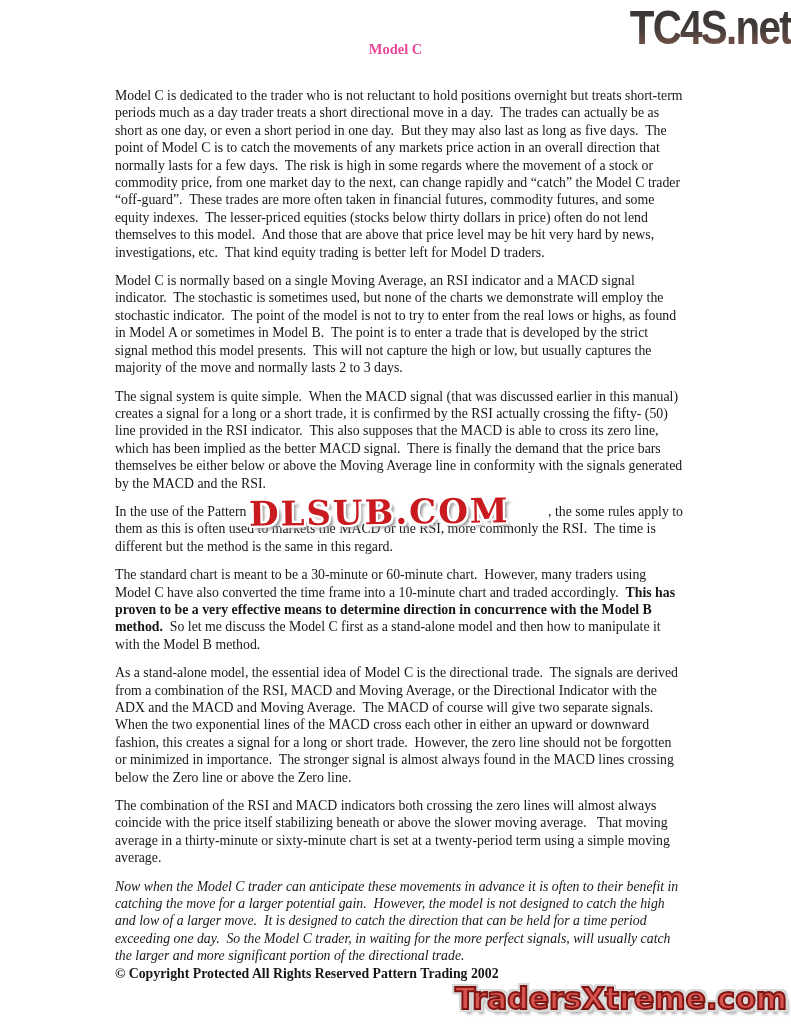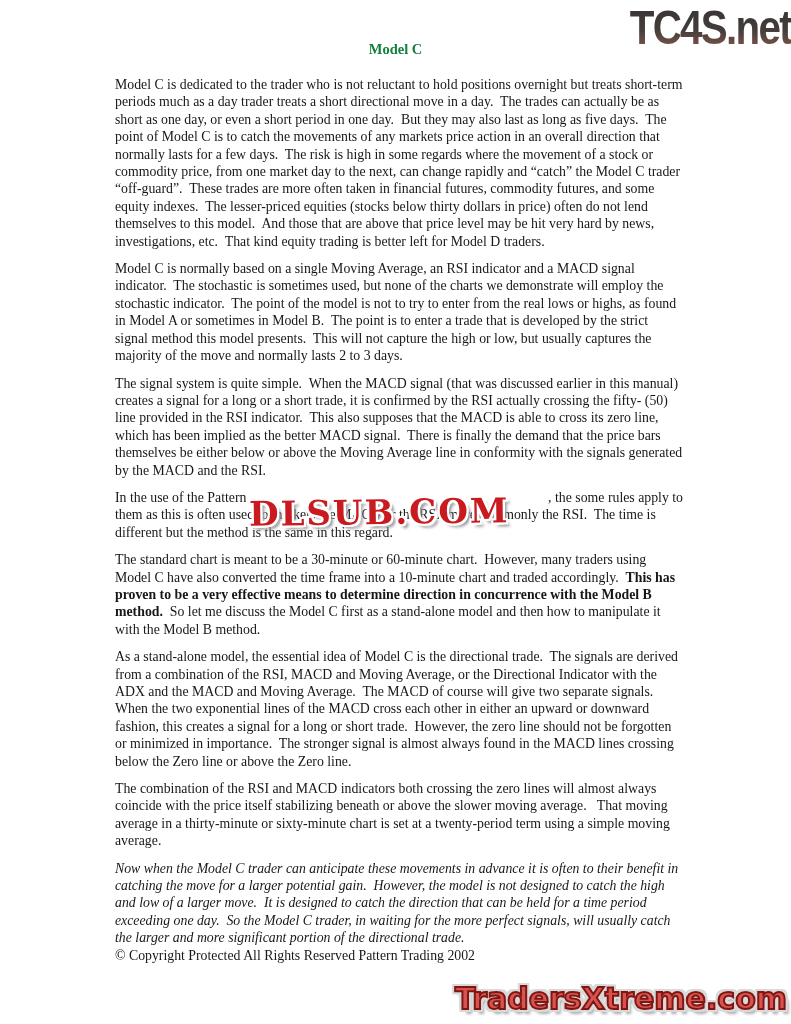--- a/index.html
+++ b/index.html
@@ -39,46 +39,48 @@
 
   
   .title {
     position: absolute;
     top: 41px;
     left: 0;
     width: 100%;
     text-align: center;
     font-size: 14.5px;
     font-weight: bold;
-    color: #15803d;
+    color: #ec4899;
   }
 
   
   .body-col {
     position: absolute;
     left: 115px;
     top: 76px;
     width: 568px;
     font-size: 13.8px;
     line-height: 17.4px;
     color: #171717;
   }
   .para {
     margin-bottom: 10px;
     white-space: pre-wrap;
+    margin-top: 11px;
   }
   .para.tight { margin-bottom: 0; font-style: italic; }
   .para b { font-weight: bold; }
   .split-line {
     display: flex;
     justify-content: space-between;
     white-space: pre;
   }
   .copyright {
     white-space: pre-wrap;
+    font-weight: bold;
   }
 
   
   .watermark {
     position: absolute;
     left: 249px;
     top: 492px;
     font-family: "DejaVu Serif", serif;
     font-weight: bold;
     font-size: 34px;

